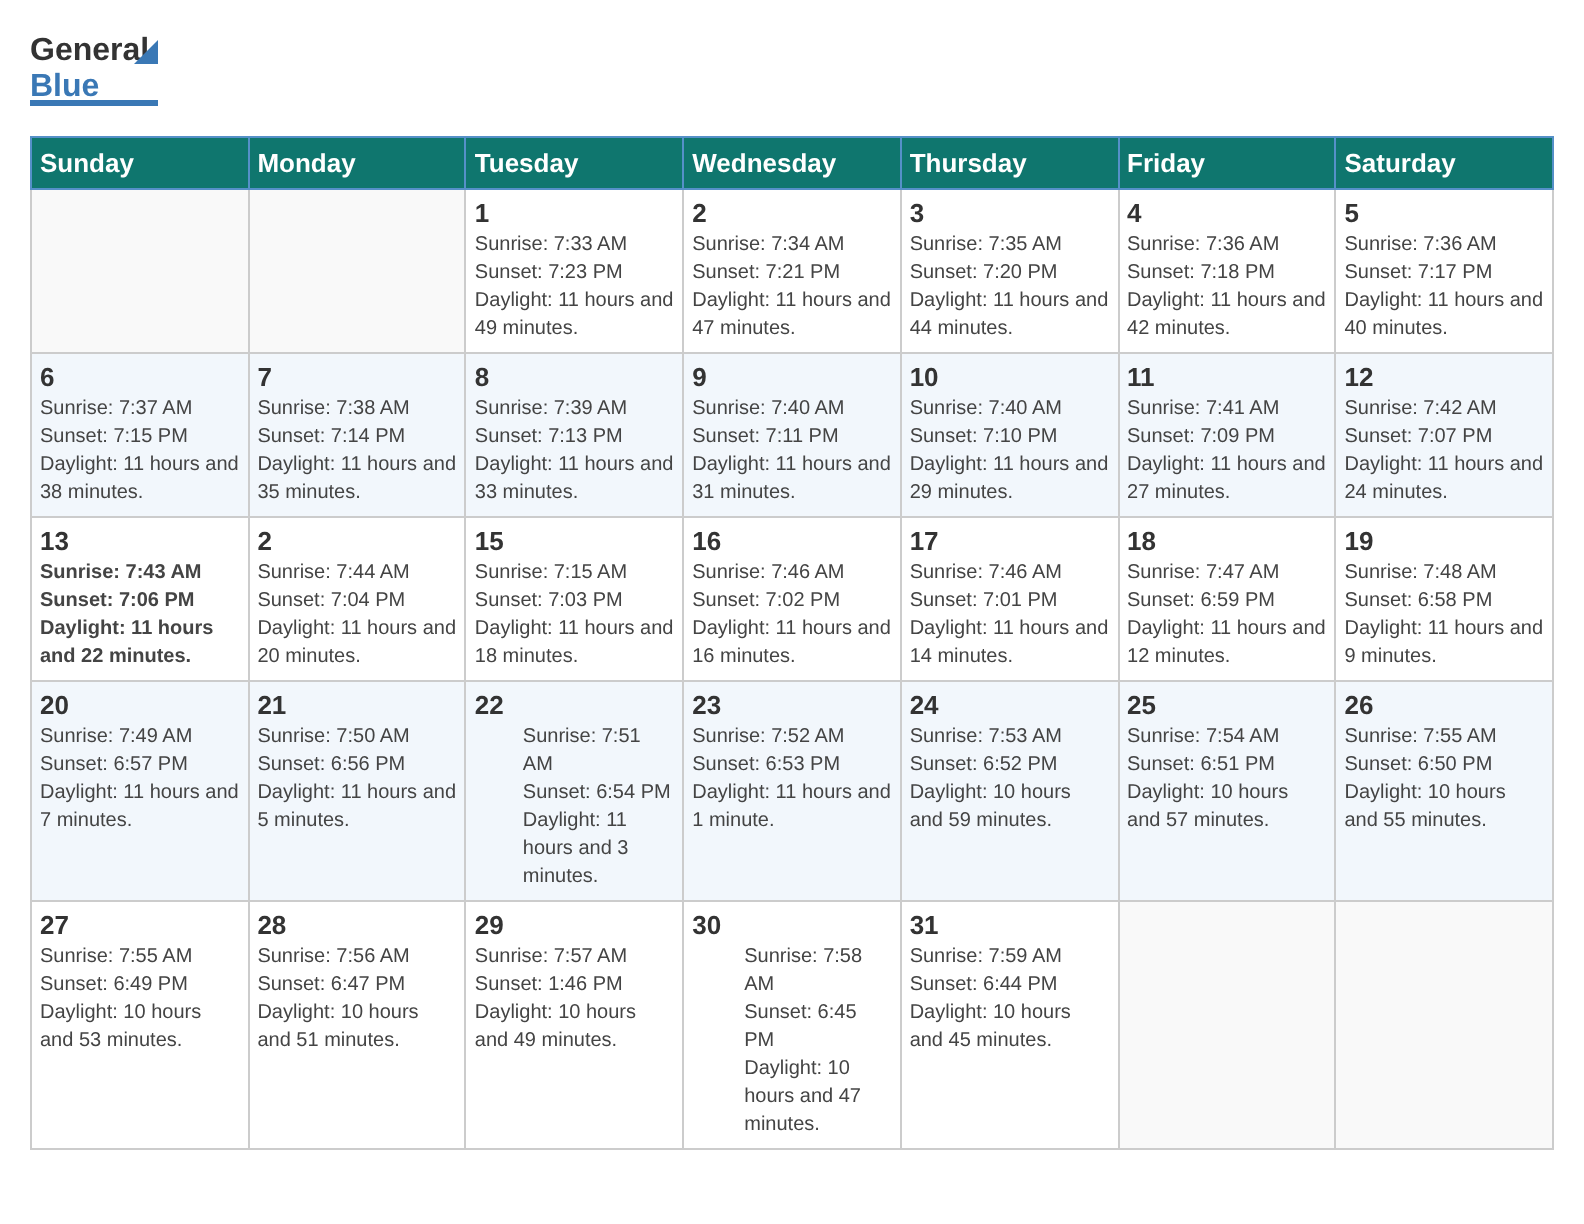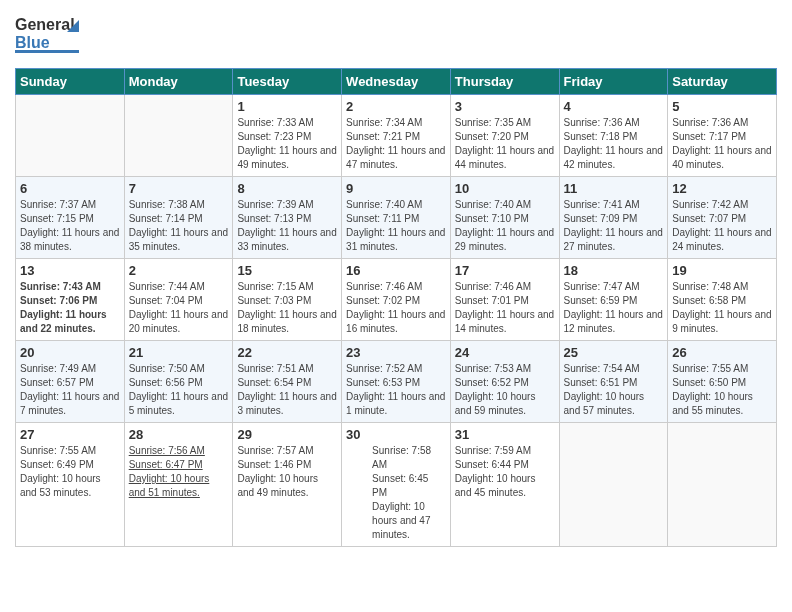--- a/index.html
+++ b/index.html
@@ -244,21 +244,21 @@
 Daylight: 11 hours and 7 minutes.</div>
           </td>
           <td>
             <span class="day-number">21</span>
             <div class="day-info" style="white-space: pre-line;">Sunrise: 7:50 AM
 Sunset: 6:56 PM
 Daylight: 11 hours and 5 minutes.</div>
           </td>
           <td>
             <span class="day-number">22</span>
-            <div class="day-info" style="white-space: pre-line;">Sunrise: 7:51 AM
+            <div class="day-info" style="white-space: pre-line; margin-left: 24px;">Sunrise: 7:51 AM
 Sunset: 6:54 PM
 Daylight: 11 hours and 3 minutes.</div>
           </td>
           <td>
             <span class="day-number">23</span>
             <div class="day-info" style="white-space: pre-line;">Sunrise: 7:52 AM
 Sunset: 6:53 PM
 Daylight: 11 hours and 1 minute.</div>
           </td>
           <td>
@@ -282,21 +282,21 @@
         </tr>
         <tr>
           <td>
             <span class="day-number">27</span>
             <div class="day-info" style="white-space: pre-line;">Sunrise: 7:55 AM
 Sunset: 6:49 PM
 Daylight: 10 hours and 53 minutes.</div>
           </td>
           <td>
             <span class="day-number">28</span>
-            <div class="day-info" style="white-space: pre-line; text-decoration: underline;">Sunrise: 7:56 AM
+            <div class="day-info" style="white-space: pre-line;">Sunrise: 7:56 AM
 Sunset: 6:47 PM
 Daylight: 10 hours and 51 minutes.</div>
           </td>
           <td>
             <span class="day-number">29</span>
             <div class="day-info" style="white-space: pre-line;">Sunrise: 7:57 AM
 Sunset: 1:46 PM
 Daylight: 10 hours and 49 minutes.</div>
           </td>
           <td>

